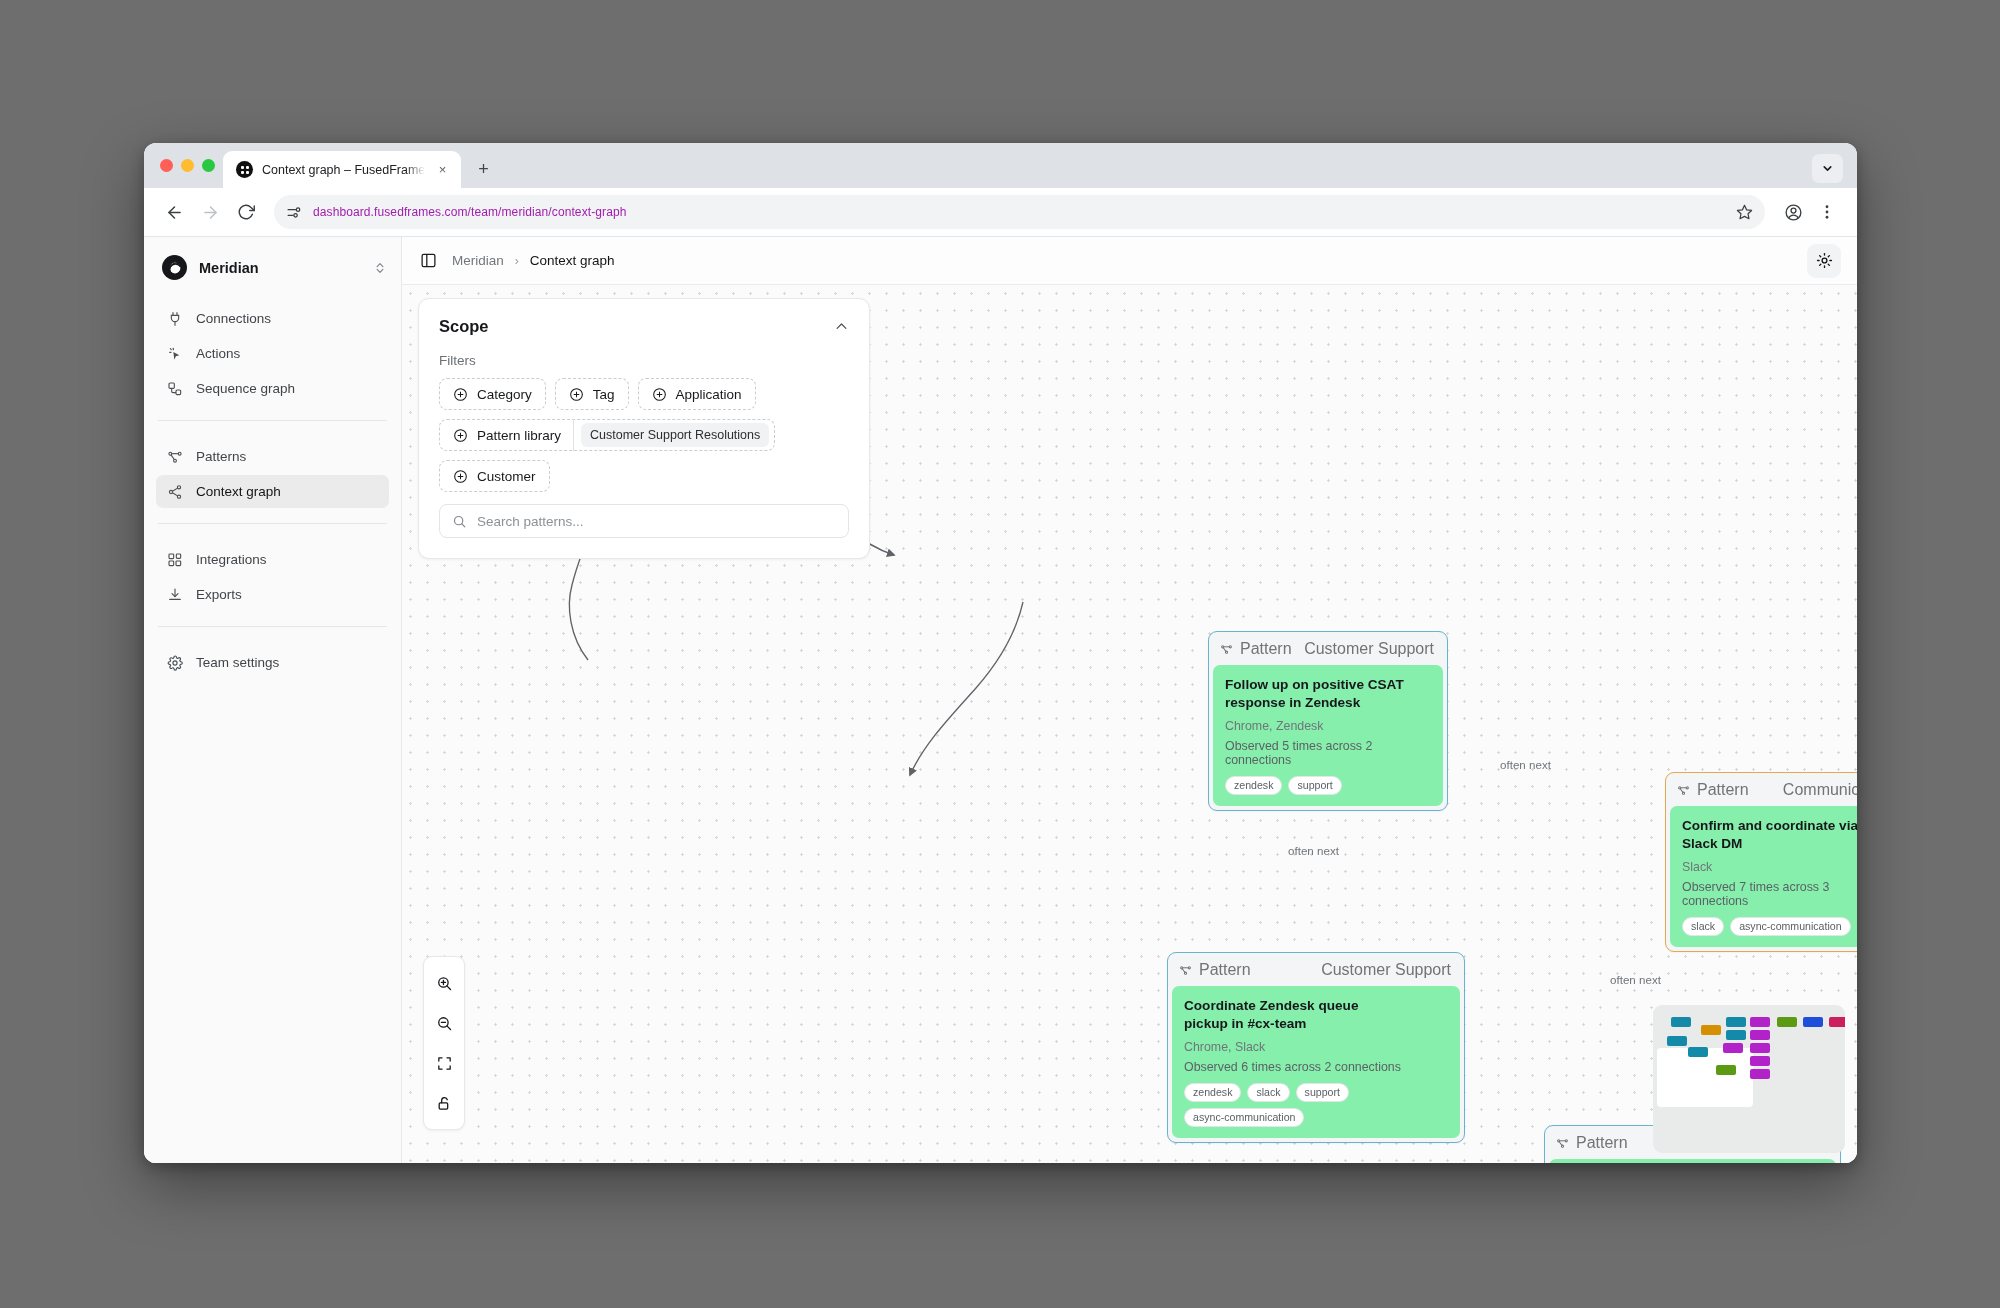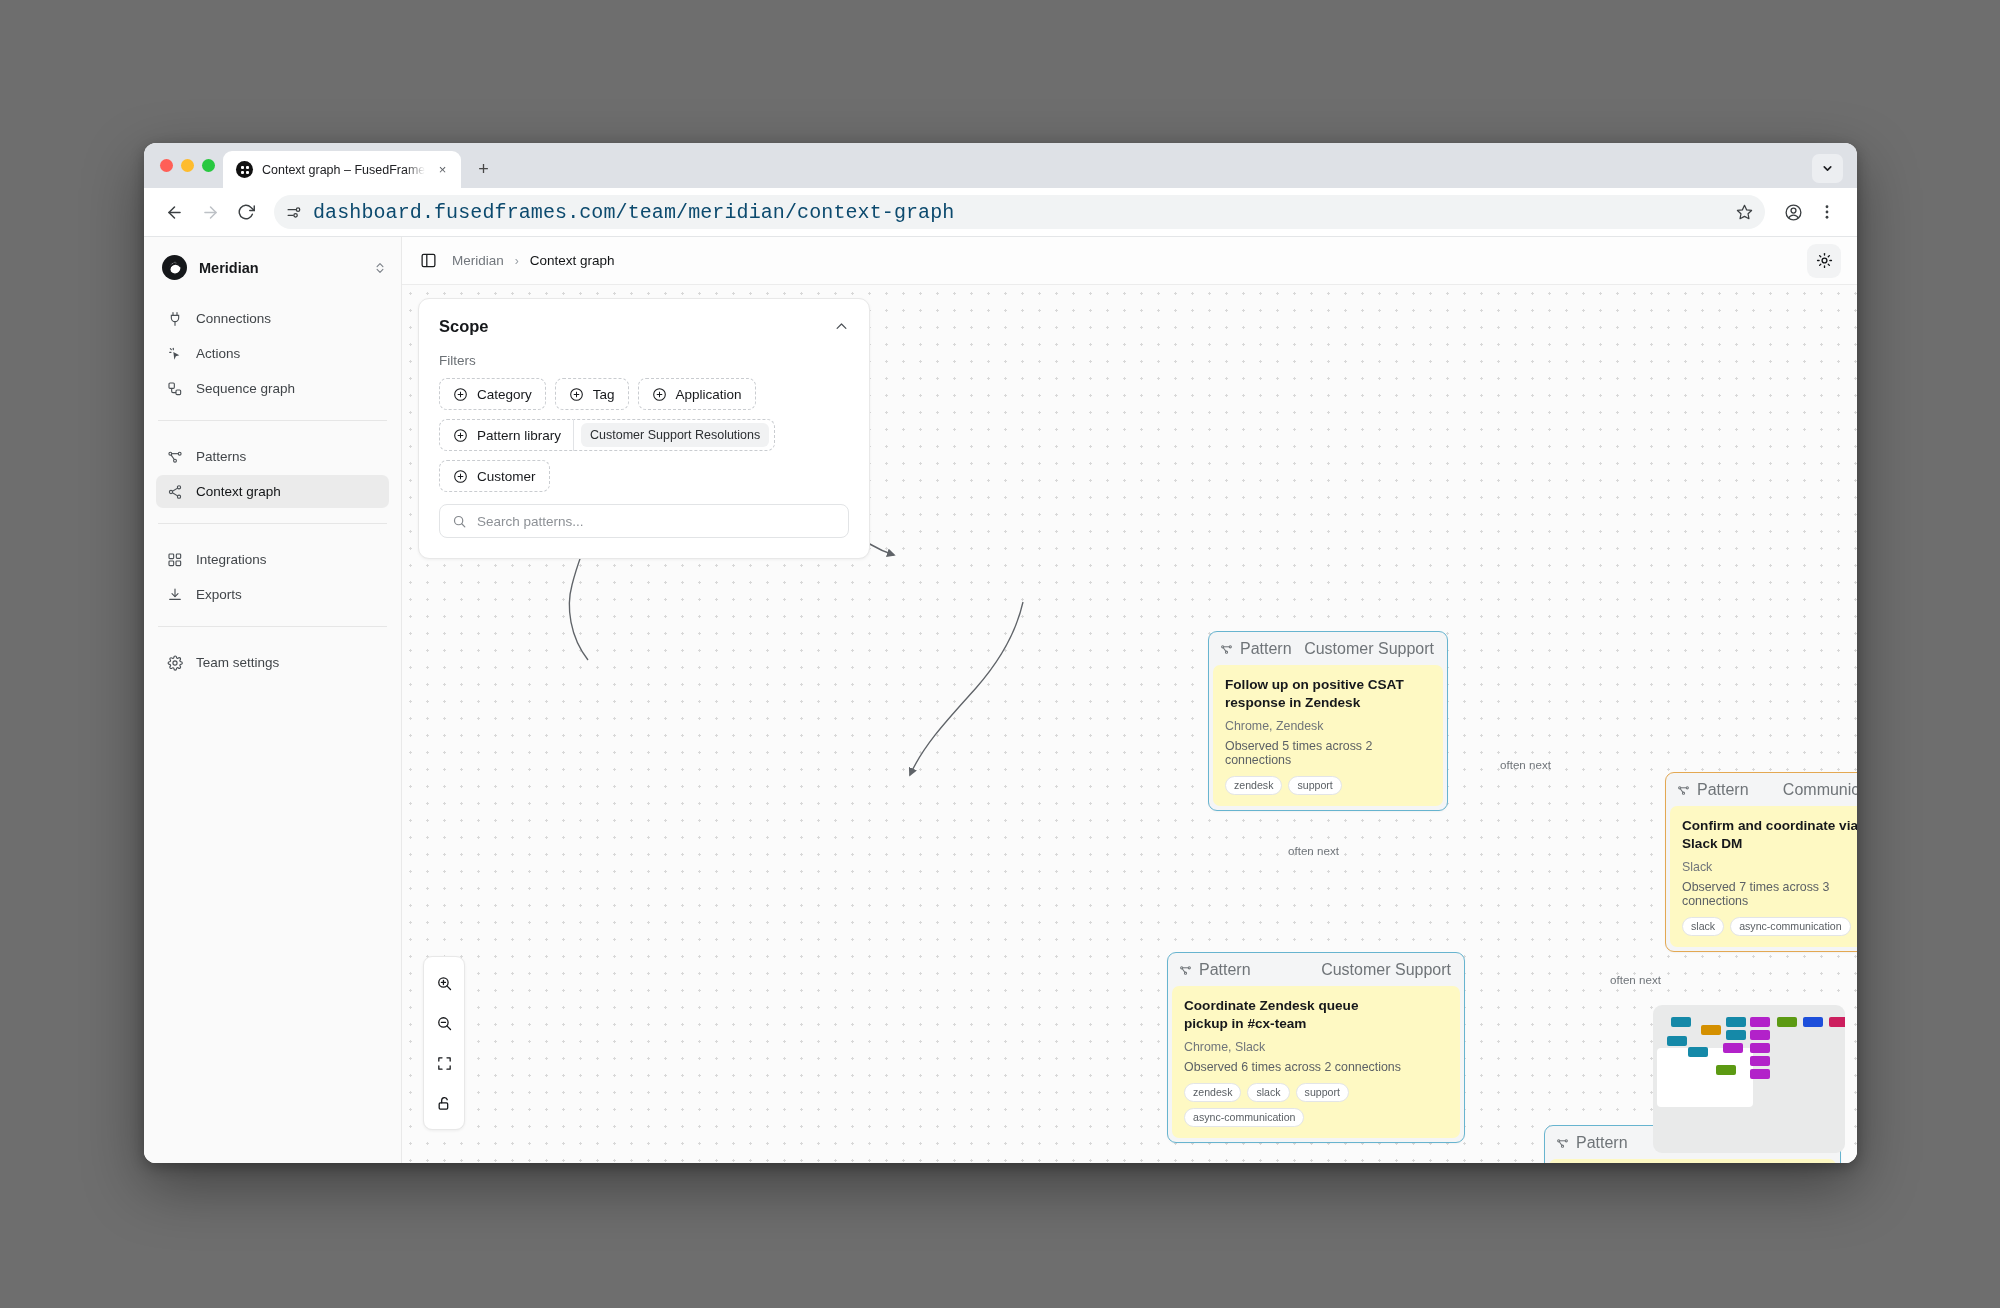--- a/index.html
+++ b/index.html
@@ -102,21 +102,21 @@
     color: #3c4043;
   }
   .navbtn.dim { color: #bdc1c6; }
   .urlbox {
     flex: 1 1 auto; height: 34px;
     background: #f1f3f4; border-radius: 17px;
     display: flex; align-items: center;
     gap: 10px; padding: 0 12px; margin: 0 8px;
     position: relative;
   }
-  .url-text { font-size: 20px; color: #0c4a6e; letter-spacing: 0.1px; font-family: Liberation Mono, monospace; }
+  .url-text { font-size: 12px; color: #a21caf; letter-spacing: 0.1px; }
   .url-star { position: absolute; right: 12px; top: 50%; transform: translateY(-50%); color: #3c4043; }
   .omnibar-right { display: flex; align-items: center; gap: 2px; }
 
   
   .viewport {
     flex: 1 1 auto;
     display: flex;
     background: #ffffff;
     border-top: 1px solid #e4e6e8;
     min-height: 0;
@@ -268,21 +268,21 @@
   .node.cat-comm { border: 1.6px solid #e3a852; }
   .node-head {
     display: flex; align-items: center; justify-content: space-between;
     padding: 4px 9px 7px 7px;
     font-size: 16px; color: #70757a;
   }
   .node-head .lhs { display: flex; align-items: center; gap: 7px; }
   .node-kind { color: #6f7478; }
   .node-cat { color: #6f7478; }
   .node-body {
-    background: #fef9c3; border-radius: 7px;
+    background: #86efac; border-radius: 7px;
     padding: 11px 12px 11px 12px;
   }
   .node-title {
     font-size: 13.6px; font-weight: 700; color: #16181b;
     line-height: 1.32; margin-bottom: 7px;
   }
   .node-apps { font-size: 12.4px; color: #70757a; margin-bottom: 6px; }
   .node-obs { font-size: 12.4px; color: #5c6166; margin-bottom: 9px; }
   .tags { display: flex; flex-wrap: wrap; gap: 6px; }
   .tag {

